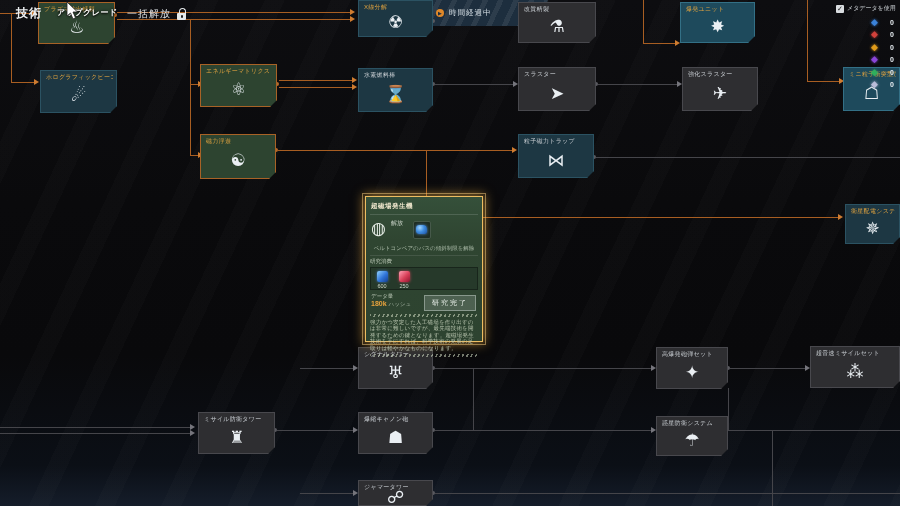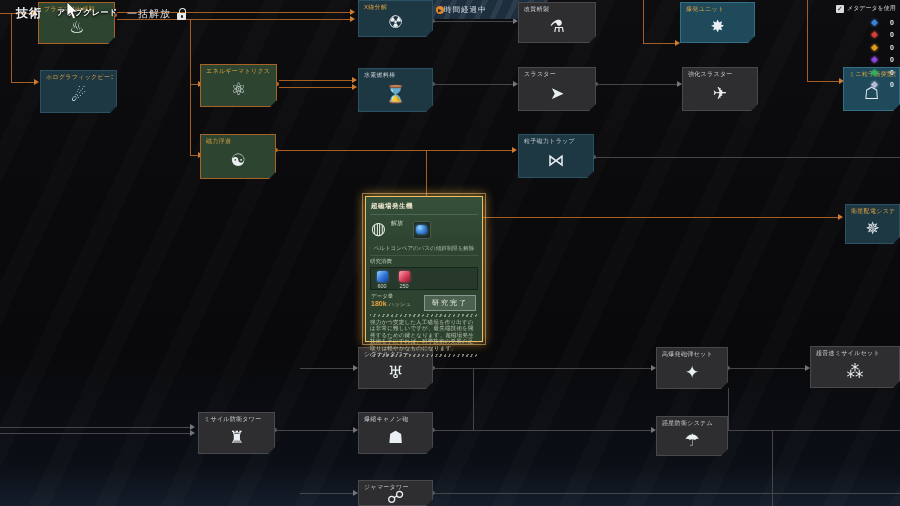--- a/index.html
+++ b/index.html
@@ -34,23 +34,23 @@
   .hdr-bulk{position:absolute;left:127px;top:7px;z-index:5;display:flex;align-items:center;gap:6px;cursor:default;}
   .hdr-bulk span{font-size:10px;color:#dfe3e6;letter-spacing:1px;}
   .lock{position:relative;width:10px;height:12px;display:inline-block;}
   .lock .shackle{position:absolute;left:2px;top:0;width:5px;height:5px;border:1.5px solid #e6eaec;border-bottom:none;border-radius:4px 4px 0 0;}
   .lock .body{position:absolute;left:0;top:5px;width:9px;height:7px;background:#e6eaec;border-radius:1px;}
   .lock .hole{position:absolute;left:3.5px;top:7px;width:2px;height:3px;background:#222;border-radius:1px;}
   .tooltip{position:absolute;left:57px;top:7px;z-index:10;font-size:8px;font-weight:bold;color:#fff;
     text-shadow:0 1px 2px #000,0 0 3px #000;letter-spacing:.5px;}
   .cursor{position:absolute;left:66px;top:2px;z-index:11;}
   
-  .banner{position:absolute;left:390px;top:0;width:158px;height:19px;z-index:1;
+  .banner{position:absolute;left:390px;top:0;width:158px;height:26px;z-index:1;
     background:#1d2e3e;clip-path:polygon(9px 0,100% 0,calc(100% - 9px) 100%,0 100%);
-    display:flex;align-items:center;padding-left:46px;box-sizing:border-box;}
+    display:flex;align-items:center;gap:5px;padding-left:46px;box-sizing:border-box;}
   .banner .stripes{position:absolute;inset:0;background:repeating-linear-gradient(115deg,rgba(255,255,255,.07) 0 5px,transparent 5px 14px);}
   .banner .bicon{position:relative;width:8px;height:8px;border-radius:50%;background:#e0882a;color:#1d2e3e;
     font-size:5px;line-height:8px;text-align:center;}
   .banner .btext{position:relative;font-size:7.5px;color:#dde6ec;letter-spacing:1px;}
   
   .legend{position:absolute;right:2px;top:4px;width:62px;z-index:5;}
   .leg-check{display:flex;align-items:center;gap:3px;margin-bottom:3px;}
   .leg-box{width:8px;height:8px;background:#d9dde0;border-radius:1px;font-size:7px;line-height:8px;text-align:center;color:#1a1a1a;}
   .leg-label{font-size:6px;color:#cfd4d8;white-space:nowrap;}
   .leg-row{display:flex;align-items:center;justify-content:flex-end;gap:10px;height:12.5px;padding-right:4px;}

